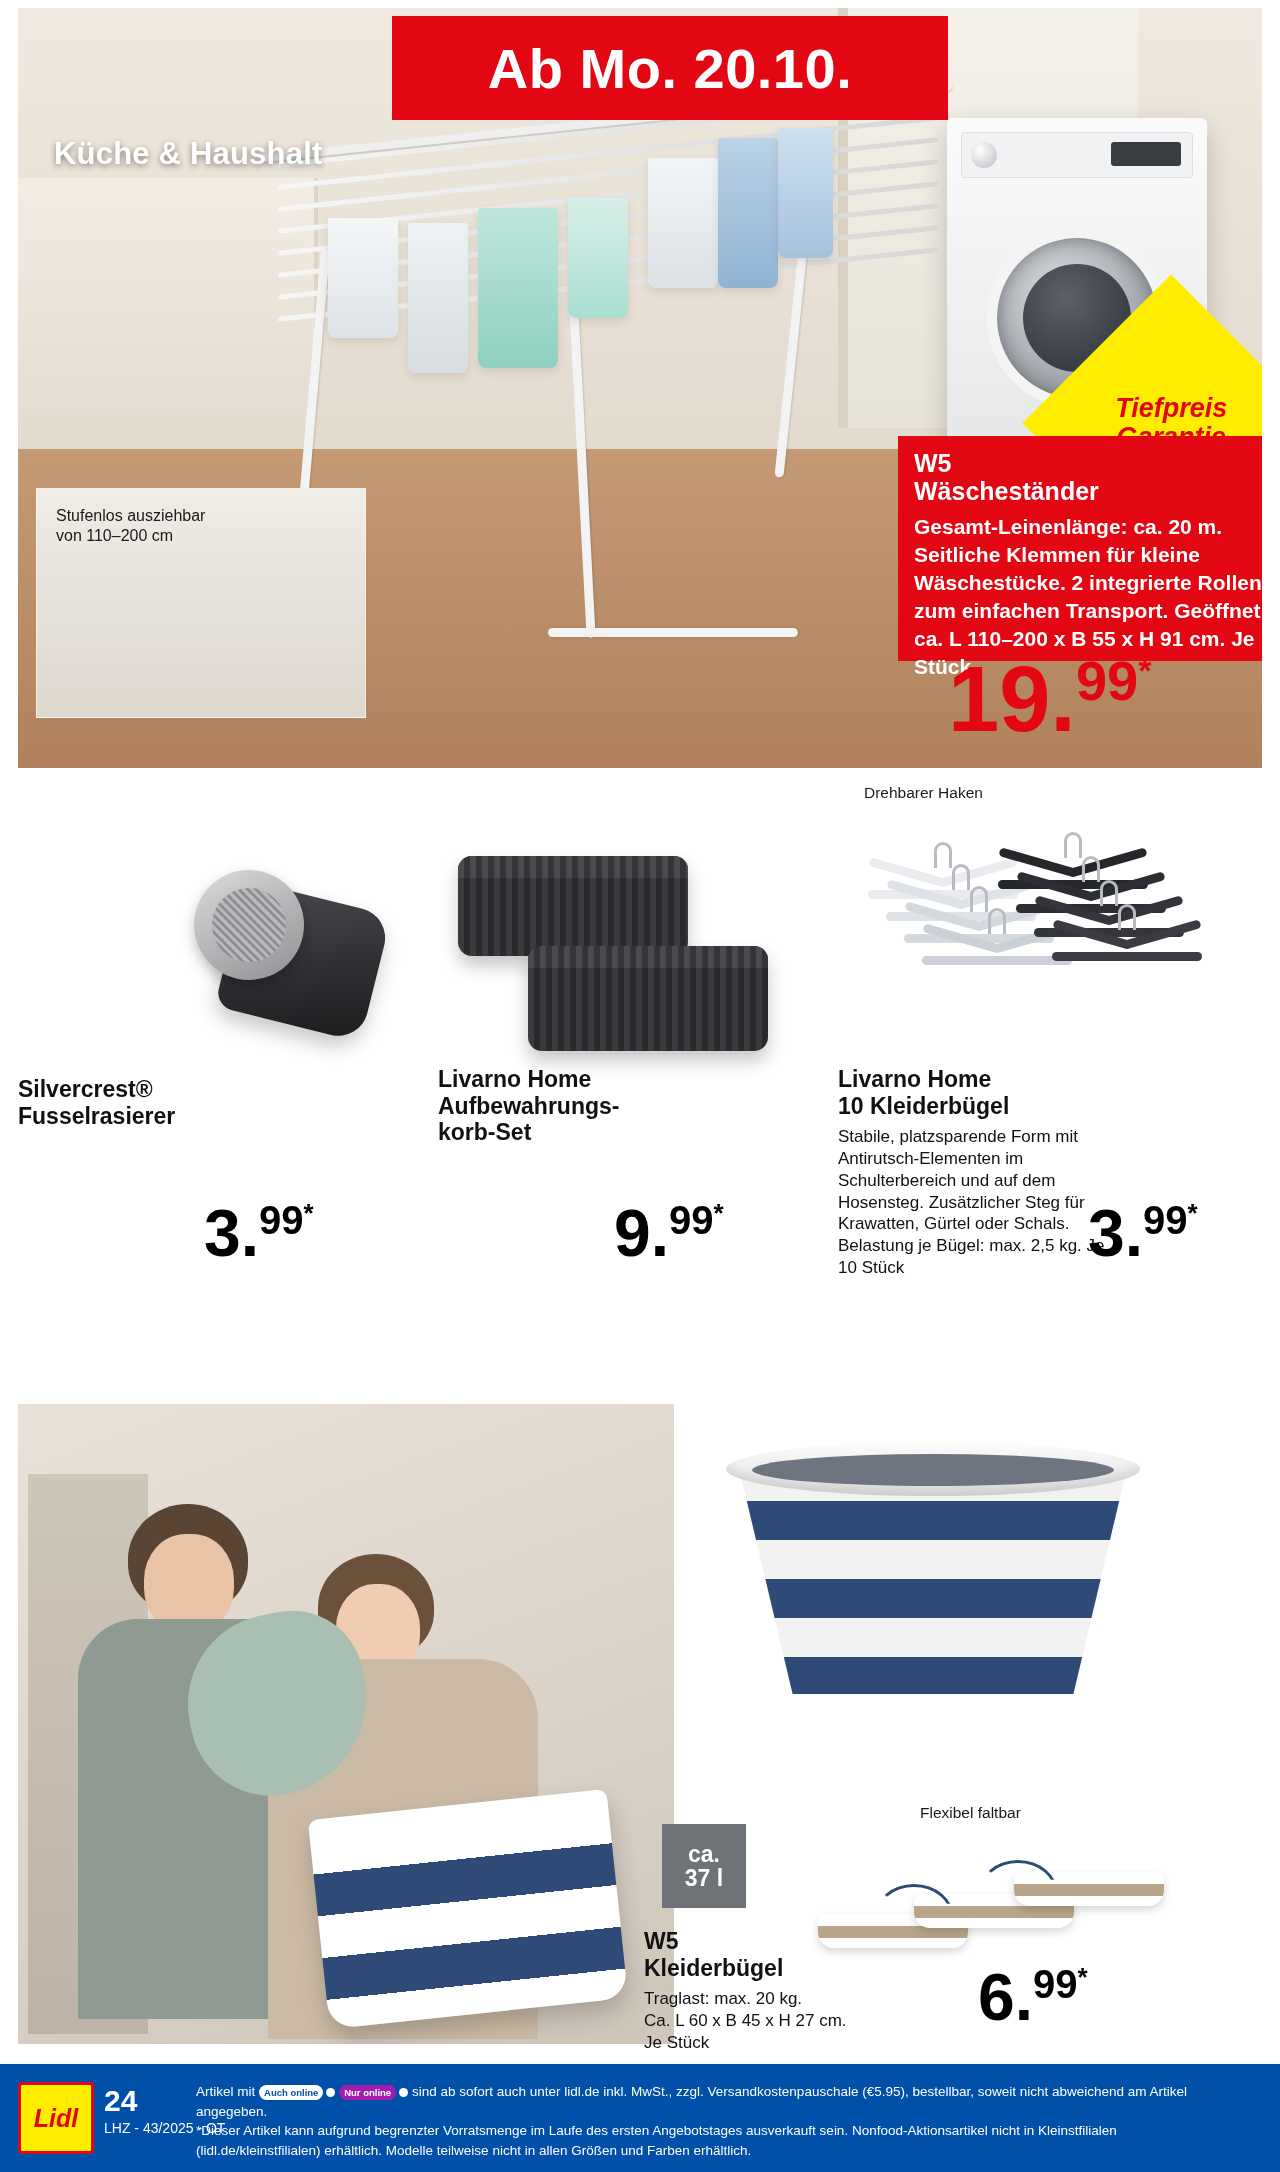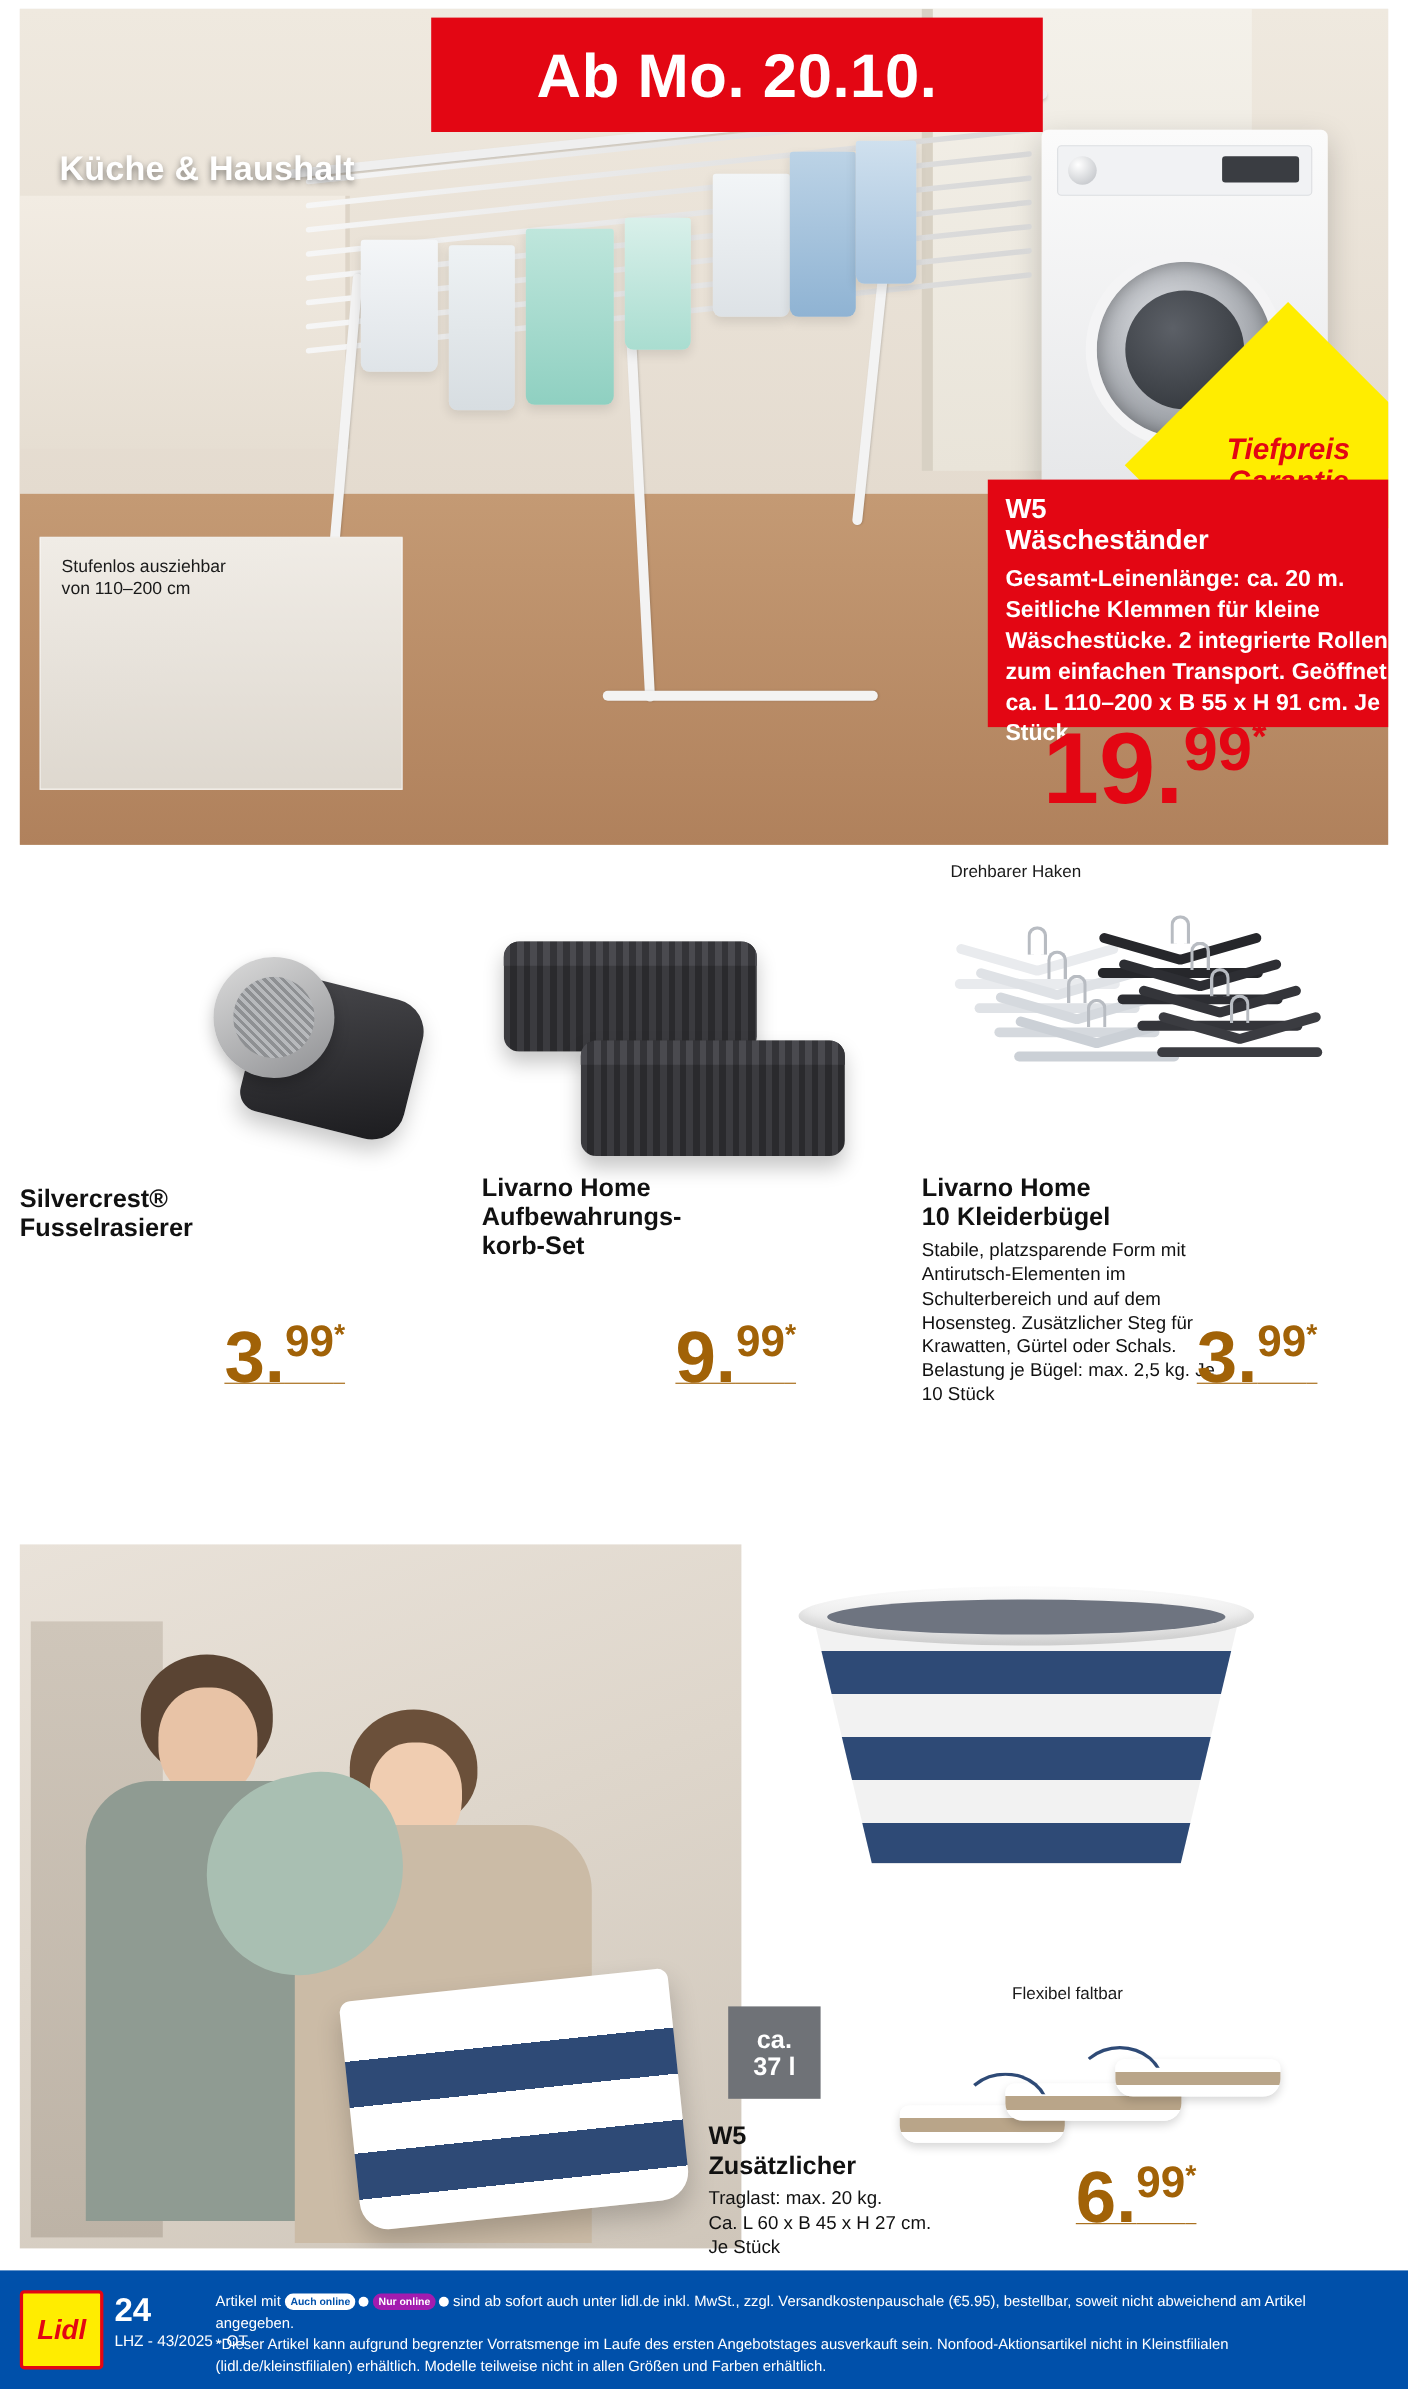--- a/index.html
+++ b/index.html
@@ -147,21 +147,21 @@
   
   .row3 { position:absolute; left:18px; top:776px; width:1244px; height:620px; background:#fff;}
   .cell { position:absolute; top:0; height:620px; }
   .cell-1 { left:0;    width:420px; }
   .cell-2 { left:420px;width:400px; }
   .cell-3 { left:820px;width:424px; }
 
   .ptitle { font-size:23px; font-weight:bold; line-height:1.16; }
   .pdesc  { font-size:17px; line-height:1.28; margin-top:7px; }
 
-  .price { position:absolute; color:#a16207; font-weight:bold; line-height:1;text-decoration:underline; }
+  .price { position:absolute; color:#000000; font-weight:bold; line-height:1; }
   .price .big { font-size:66px; }
   .price .cents { font-size:40px; vertical-align:top; }
   .price .star { font-size:26px; vertical-align:top; }
 
   .smalllabel { font-size:15.5px; color:#1a1a1a; }
 
   
   .fussel { position:absolute; left:150px; top:60px; width:230px; height:240px; }
   .fussel-body {
     position:absolute; left:60px; top:60px; width:150px; height:130px;
@@ -500,21 +500,21 @@
   <div class="fold">
     <div class="fold-item" style="left:0px;   top:80px; width:150px;"></div>
     <div class="fold-item" style="left:96px;  top:60px; width:160px;"></div>
     <div class="fold-item" style="left:196px; top:38px; width:150px;"></div>
     <div class="arrow-curve" style="left:56px;  top:50px; width:80px; height:34px;"></div>
     <div class="arrow-curve" style="left:160px; top:26px; width:80px; height:34px;"></div>
   </div>
 
   <div style="position:absolute; left:626px; top:524px; width:300px;">
     <div class="ptitle">W5</div>
-    <div class="ptitle">Zusätzlicher</div>
+    <div class="ptitle">Kleiderbügel</div>
     <div class="pdesc" style="white-space:pre-line;">Traglast: max. 20 kg.
 Ca. L 60 x B 45 x H 27 cm.
 Je Stück</div>
   </div>
 
   <div class="price" style="left:960px; top:560px;">
     <span class="big">6.</span><span class="cents">99</span><span class="star">*</span>
   </div>
 </div>
 

